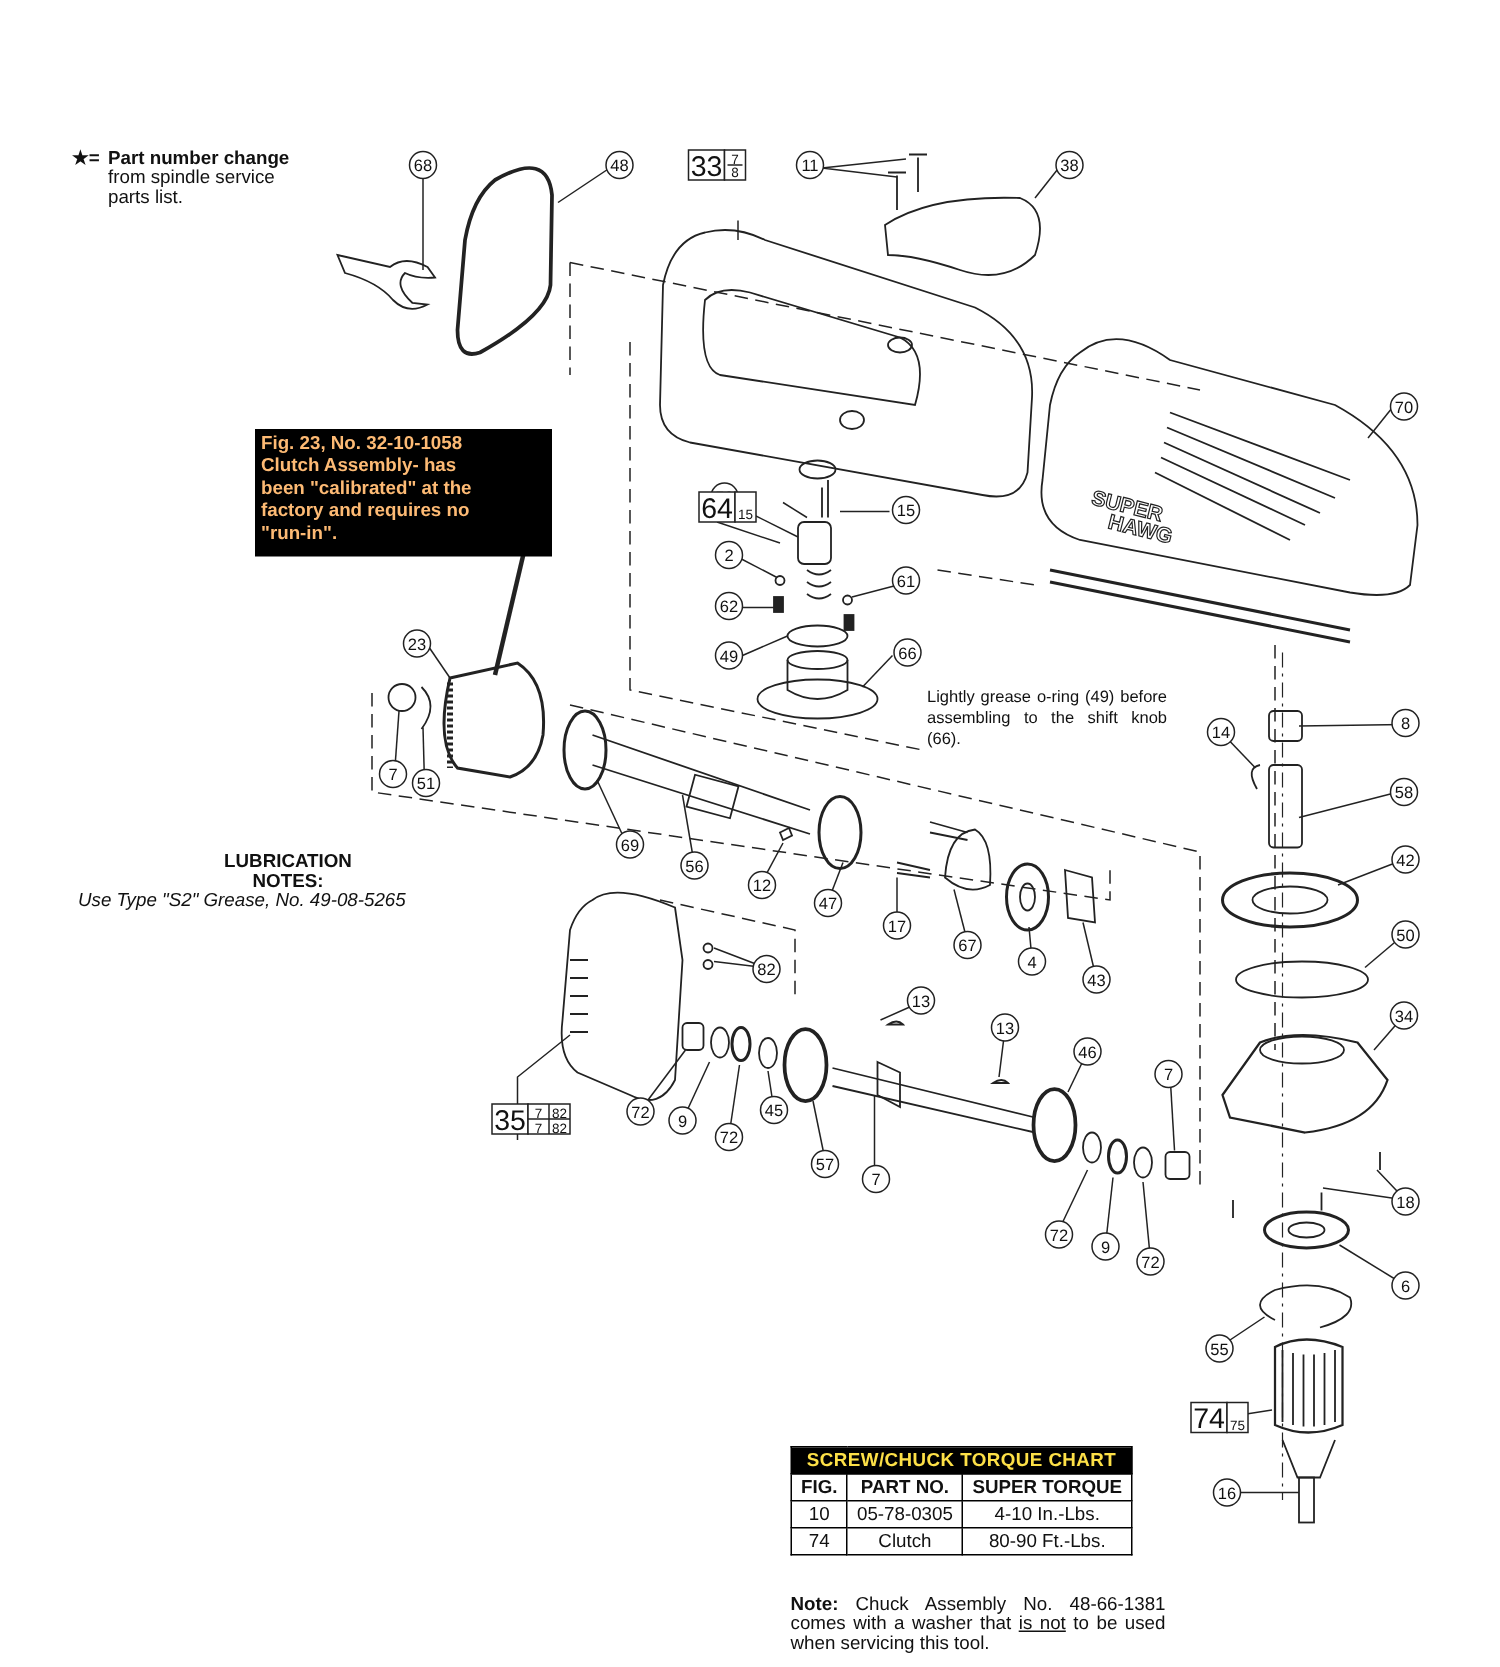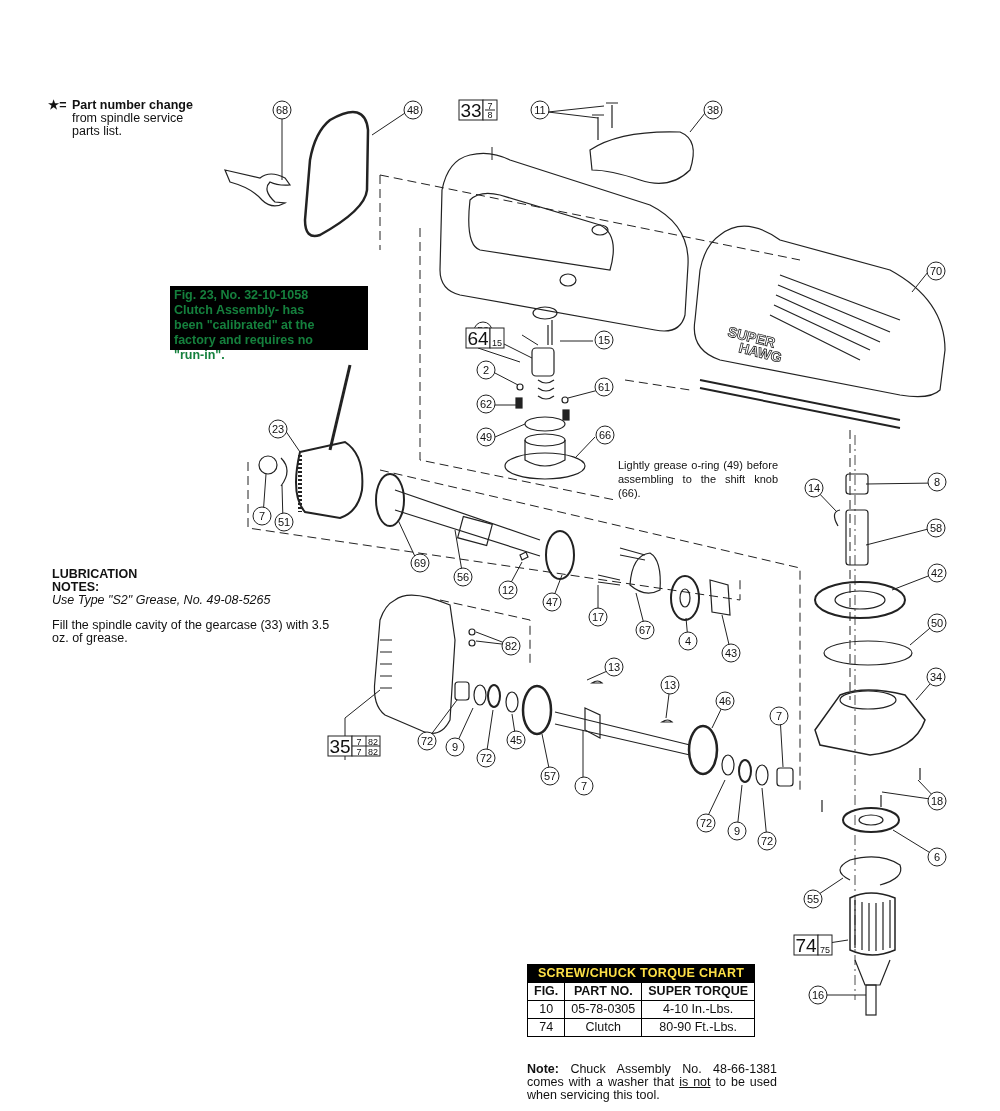--- a/index.html
+++ b/index.html
@@ -3,23 +3,23 @@
 <meta charset="utf-8">
 <style>
   html,body{margin:0;padding:0;background:#fff;}
   body{width:1000px;height:1111px;position:relative;overflow:hidden;font-family:"Liberation Sans",sans-serif;color:#111;}
   .abs{position:absolute;}
   #diagram{position:absolute;left:0;top:0;width:1000px;height:1111px;}
   .legend{left:48px;top:99px;font-size:12.5px;line-height:13px;}
   .legend .star{position:absolute;left:0;top:0;font-weight:bold;}
   .legend .txt{margin-left:24px;}
   .legend .b{font-weight:bold;}
-  .clutch-note{left:170px;top:286px;width:198px;height:64px;background:#000;color:#15803d;font-weight:bold;font-size:12.5px;line-height:15px;padding:2px 4px;box-sizing:border-box;text-align:justify;}
+  .clutch-note{left:170px;top:286px;width:198px;height:85px;background:#000;color:#fdba74;font-weight:bold;font-size:12.5px;line-height:15px;padding:2px 4px;box-sizing:border-box;text-align:justify;}
   .lub{left:52px;top:568px;width:280px;font-size:12.5px;line-height:13px;}
-  .lub .h{font-weight:bold;}
+  .lub .h{font-weight:bold;text-align:center;}
   .lub .i{font-style:italic;}
   .lub p{margin:0;}
   .lub .gap{margin-top:12px;}
   .grease{left:618px;top:458px;width:160px;font-size:11px;line-height:14px;text-align:justify;}
   .torque{left:527px;top:964px;border-collapse:collapse;font-size:12.5px;}
   .torque td,.torque th{border:1px solid #000;padding:1px 6px;text-align:center;line-height:15px;}
   .torque .title{background:#000;color:#fde047;font-weight:bold;letter-spacing:0.3px;}
   .torque th{font-weight:bold;}
   .note{left:527px;top:1063px;width:250px;font-size:12.5px;line-height:13px;text-align:justify;}
   .note .b{font-weight:bold;}
@@ -427,21 +427,20 @@
   <div>Clutch Assembly- has</div>
   <div>been "calibrated" at the</div>
   <div>factory and requires no</div>
   <div>"run-in".</div>
 </div>
 
 <div class="abs lub">
   <p class="h">LUBRICATION</p>
   <p class="h">NOTES:</p>
   <p class="i">Use Type "S2" Grease, No. 49-08-5265</p>
-  <p class="gap">Fill the spindle cavity of the gearcase (33) with 3.5 oz. of grease.</p>
 </div>
 
 <div class="abs grease">Lightly grease o-ring (49) before assembling to the shift knob (66).</div>
 
 <table class="abs torque">
   <tbody>
       <tr>
         <td class="title" colspan="3">SCREW/CHUCK TORQUE CHART</td>
       </tr>
   <tr>

